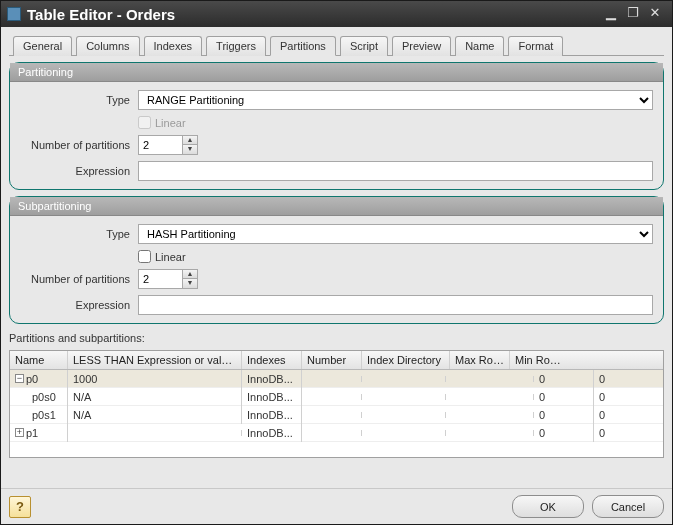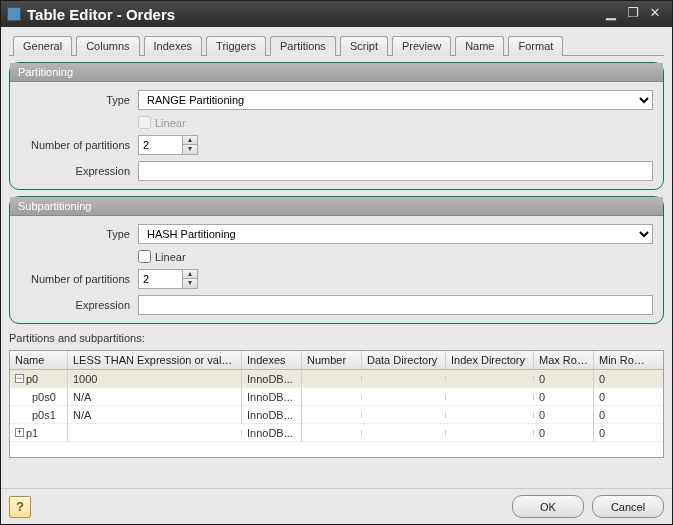--- a/index.html
+++ b/index.html
@@ -155,21 +155,20 @@
       </div>
     </div>
 
     <div class="sectlabel">Partitions and subpartitions:</div>
     <div class="grid">
       <div class="ghead">
         <div class="gc c0">Name</div>
         <div class="gc c1">LESS THAN Expression or values list</div>
         <div class="gc c2">Indexes</div>
         <div class="gc c3">Number</div>
-        <div class="gc c4">Data Directory</div>
         <div class="gc c5">Index Directory</div>
         <div class="gc c6">Max Rows</div>
         <div class="gc c7">Min Rows</div>
       </div>
       <div id="grid-body">
           <div class="grow sel">
             <div class="gc c0">
               <span class="tree">−</span>
               <span>p0</span>
             </div>

